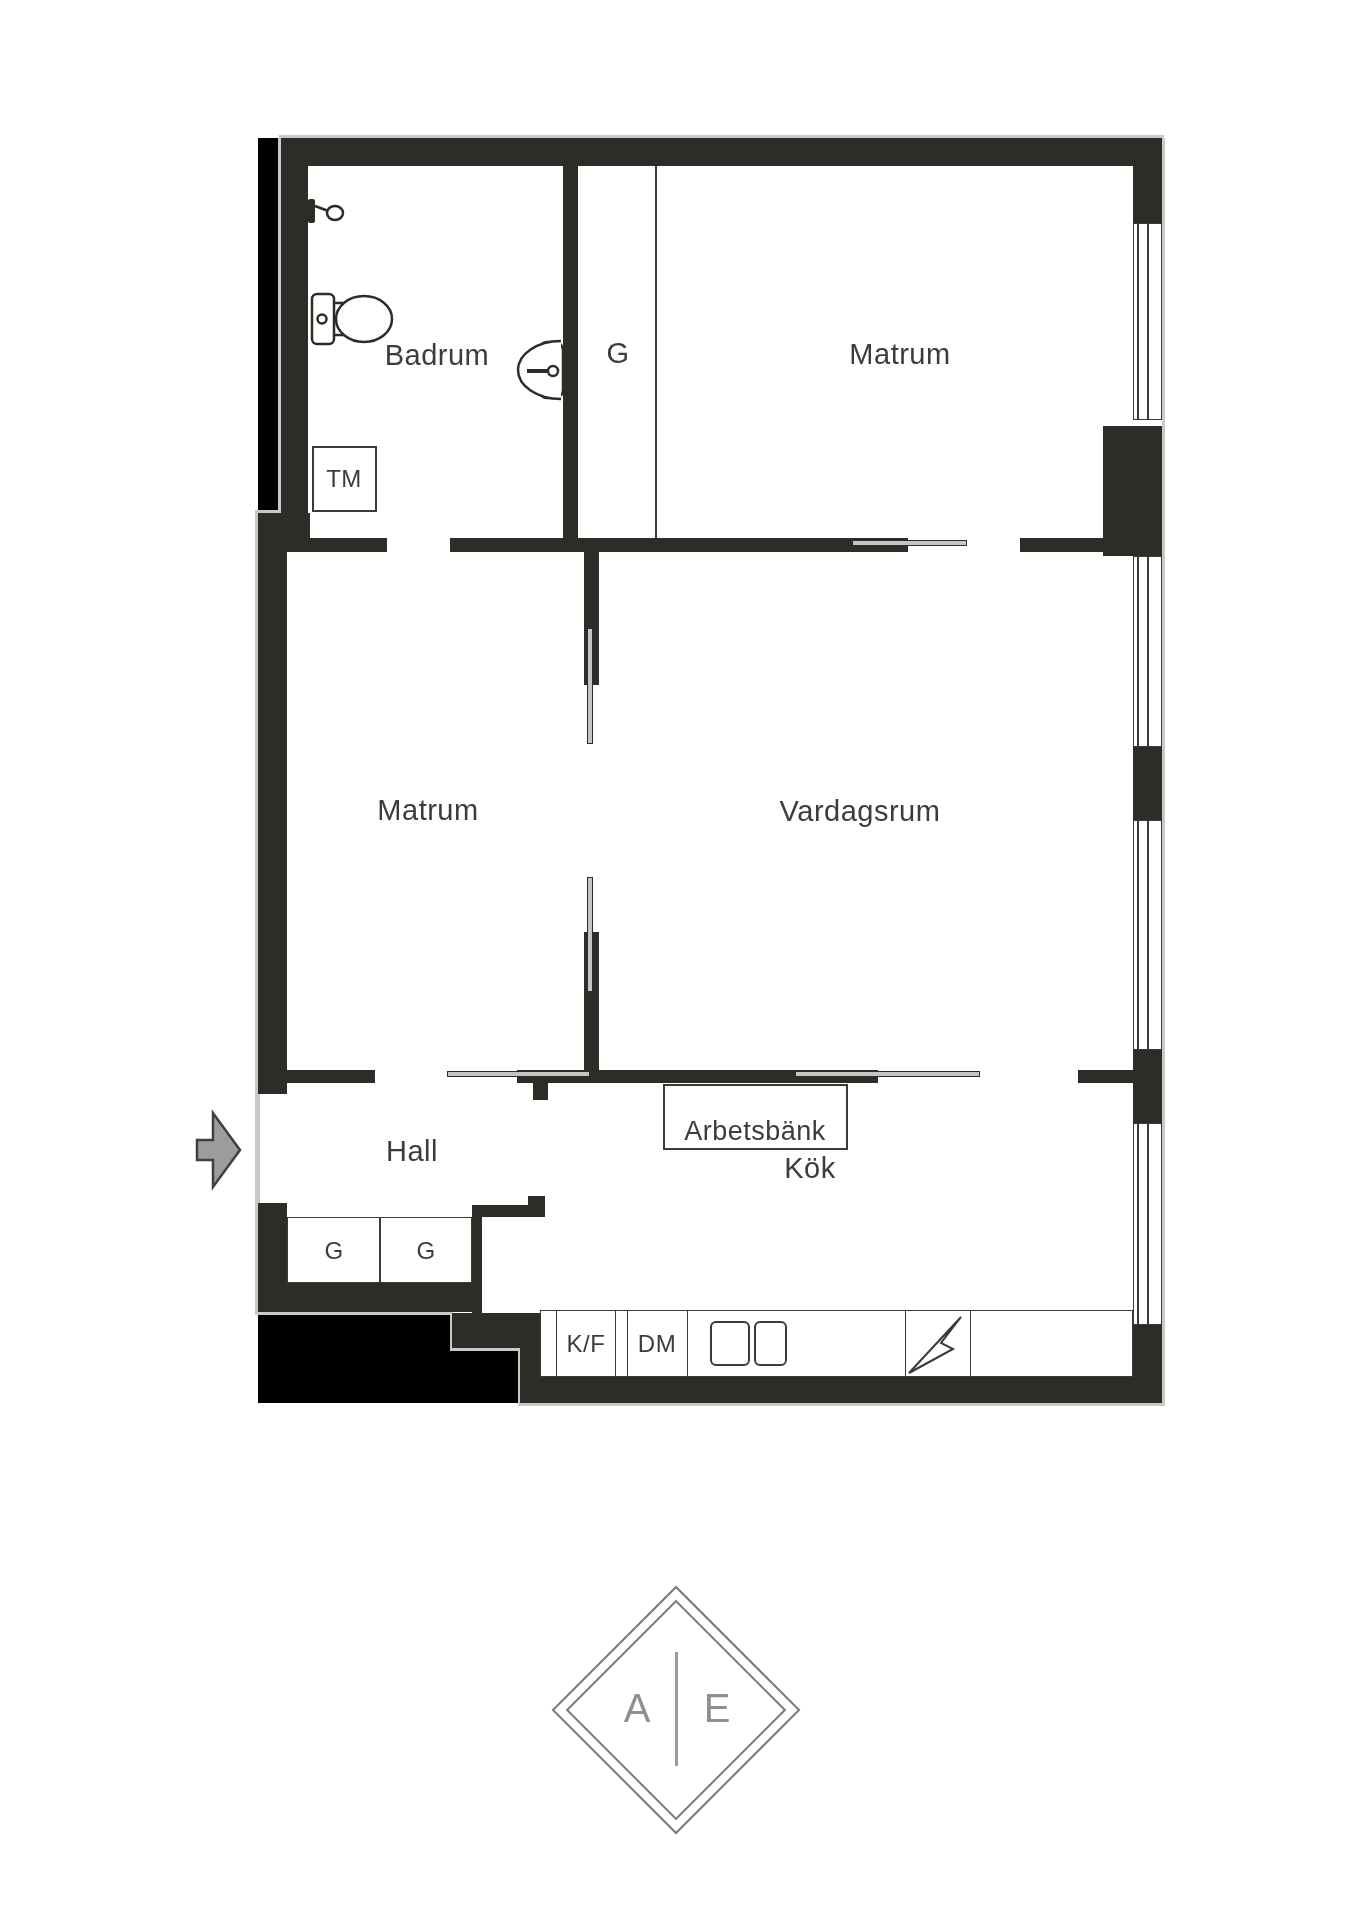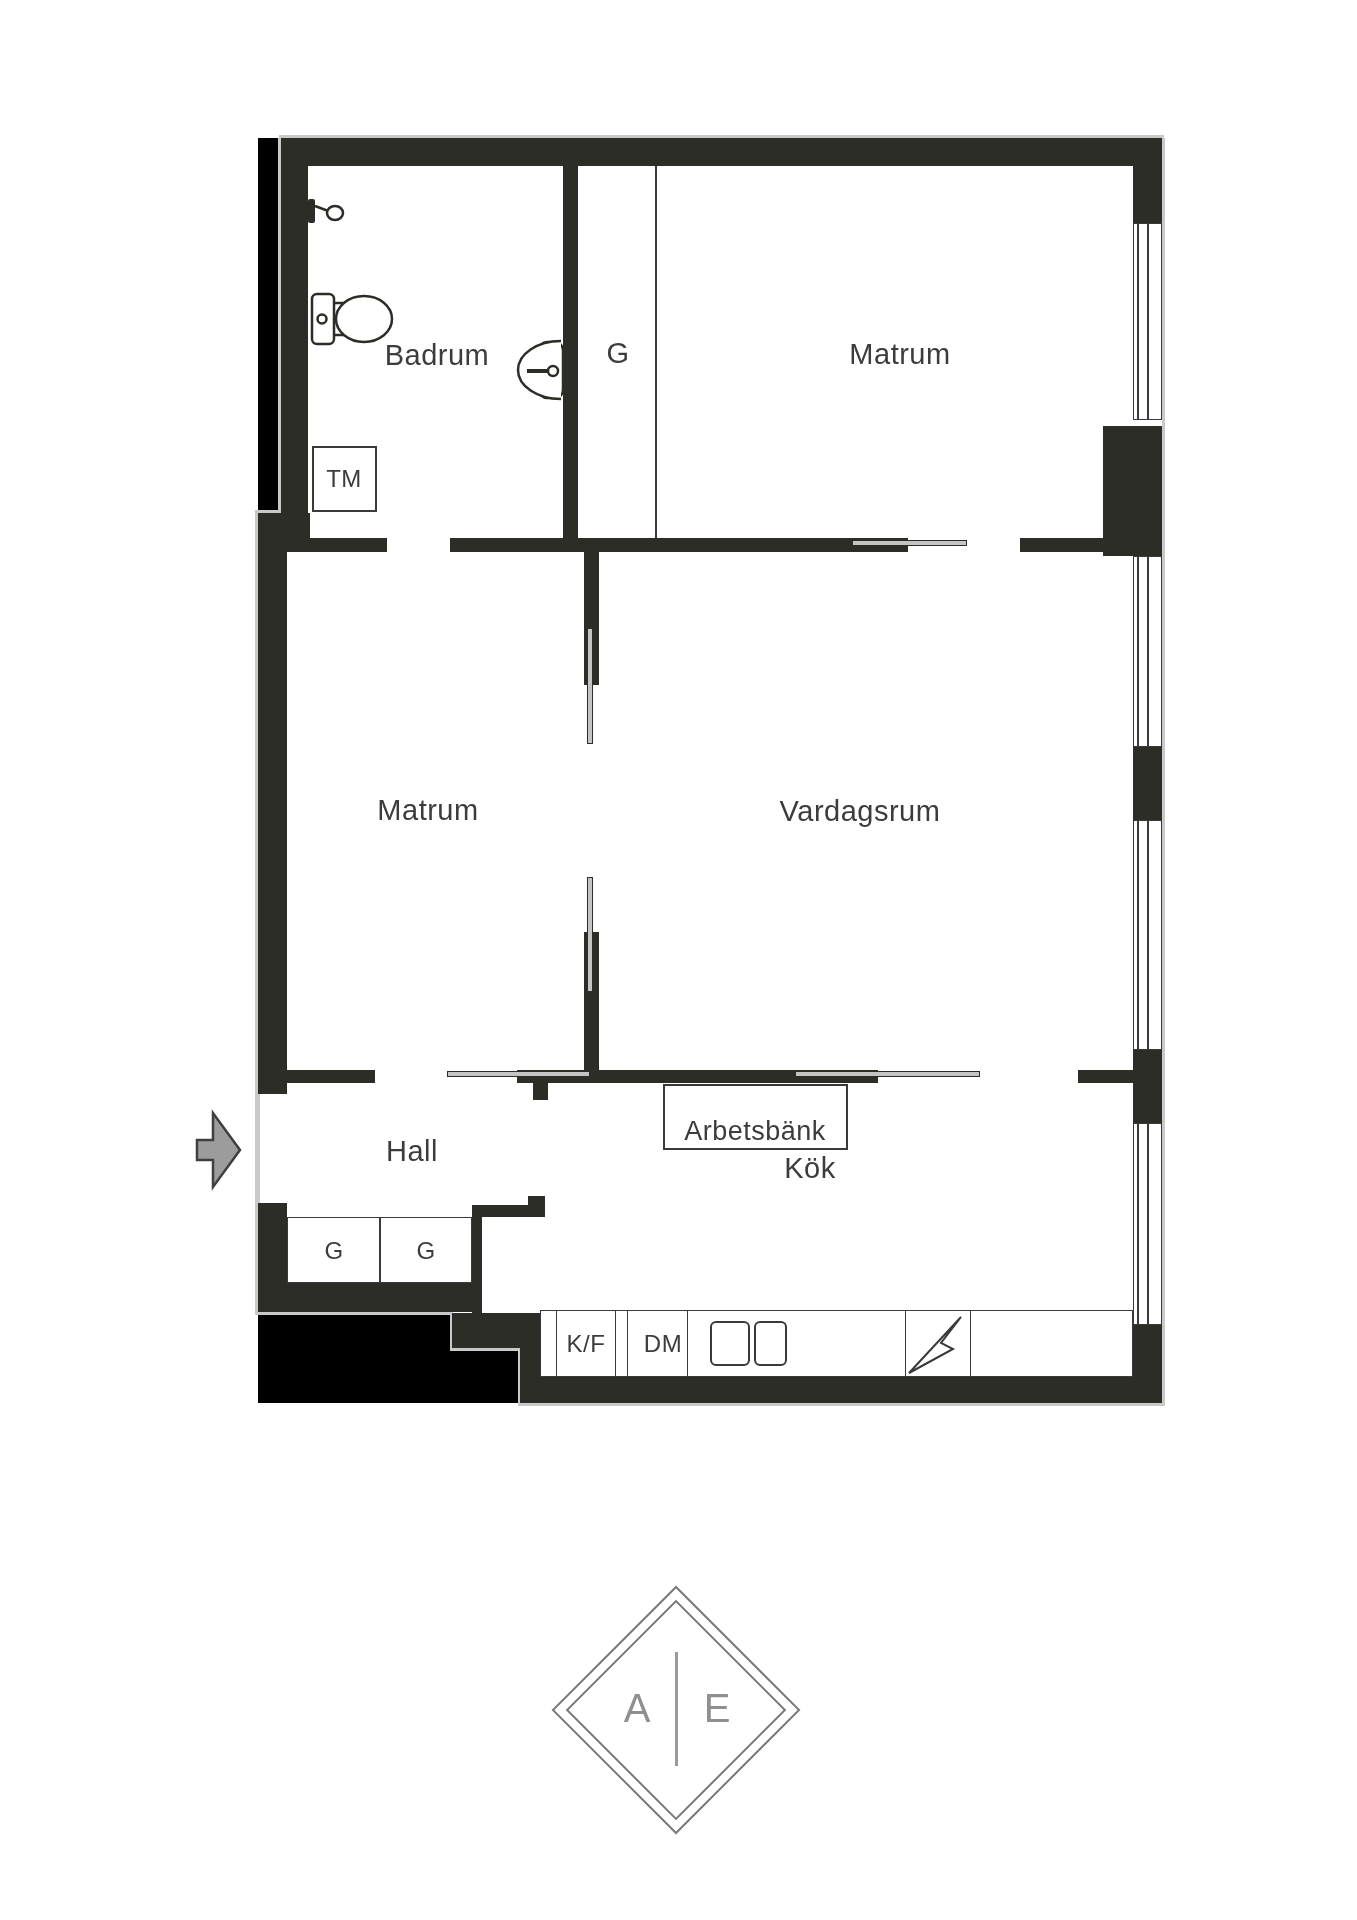--- a/index.html
+++ b/index.html
@@ -148,21 +148,21 @@
   <div class="lbl" style="left:428px;top:810px;">Matrum</div>
   <div class="lbl" style="left:860px;top:811px;text-align:right;">Vardagsrum</div>
   <div class="lbl" style="left:412px;top:1151px;">Hall</div>
   <div class="lbl" style="left:810px;top:1168px;">Kök</div>
 
   <div class="lbl small" style="left:344px;top:479px;">TM</div>
   <div class="lbl small" style="left:334px;top:1251px;">G</div>
   <div class="lbl small" style="left:426px;top:1251px;">G</div>
   <div class="lbl med" style="left:755px;top:1131px;">Arbetsbänk</div>
   <div class="lbl small" style="left:586px;top:1344px;">K/F</div>
-  <div class="lbl small" style="left:657px;top:1344px;margin-left:6px;">DM</div>
+  <div class="lbl small" style="left:657px;top:1344px;">DM</div>
 
   <div class="diamond" style="left:676px;top:1710px;width:172px;height:172px;"></div>
   <div class="diamond" style="left:676px;top:1710px;width:152px;height:152px;"></div>
   <div class="logo-bar" style="left:675px;top:1652px;width:2.5px;height:114px;"></div>
   <div class="logo-letter" style="left:637px;top:1708px;">A</div>
   <div class="logo-letter" style="left:717px;top:1708px;">E</div>
 
 </div>
 
 </body></html>

